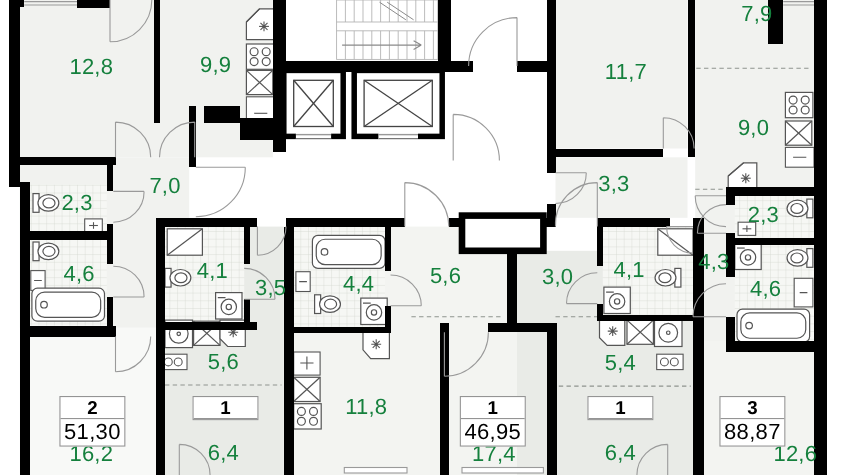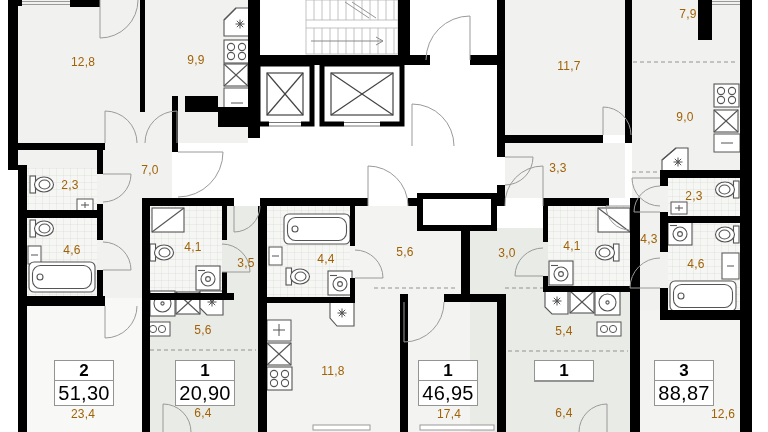--- a/index.html
+++ b/index.html
@@ -1,19 +1,19 @@
 <!DOCTYPE html>
 <html><head>
 <meta charset="utf-8">
 <style>
   html,body{margin:0;padding:0;background:#fff}
   .plan{position:relative;width:768px;height:432px;background:#fff;overflow:hidden;
         font-family:"Liberation Sans",sans-serif}
   .plan svg{position:absolute;left:0;top:0}
-  .rl{position:absolute;transform:translate(-50%,-50%);font-size:12px;color:#a16207;
+  .rl{position:absolute;transform:translate(-50%,-50%);font-size:20px;color:#15803d;
       white-space:nowrap;letter-spacing:.2px}
   .stamp{position:absolute;width:60px;background:#fff;border:1px solid #949494;
          text-align:center;box-sizing:border-box}
   .stamp .t{font-weight:bold;font-size:17px;line-height:19px;border-bottom:1px solid #949494;color:#000}
   .stamp .a{font-weight:normal;font-size:20px;line-height:24px;color:#000;letter-spacing:.3px}
 </style>
 </head>
 <body>
 
 <div class="plan">
@@ -333,21 +333,21 @@
     <path d="M163,404 A28,28 0 0 1 191,432 M163,432 L163,404"></path>
     <path d="M607,404 A28,28 0 0 0 579,432 M607,432 L607,404"></path>
   </g>
 </svg>
 
 <span class="rl" style="left:83px;top:62px">12,8</span>
 <span class="rl" style="left:196px;top:60px">9,9</span>
 <span class="rl" style="left:150px;top:170px">7,0</span>
 <span class="rl" style="left:70px;top:185px">2,3</span>
 <span class="rl" style="left:72px;top:250px">4,6</span>
-<span class="rl" style="left:83px;top:414px">23,4</span>
+<span class="rl" style="left:83px;top:414px">16,2</span>
 
 <span class="rl" style="left:193px;top:247px">4,1</span>
 <span class="rl" style="left:246px;top:263px">3,5</span>
 <span class="rl" style="left:203px;top:330px">5,6</span>
 <span class="rl" style="left:203px;top:413px">6,4</span>
 
 <span class="rl" style="left:326px;top:259px">4,4</span>
 <span class="rl" style="left:405px;top:252px">5,6</span>
 <span class="rl" style="left:333px;top:371px">11,8</span>
 <span class="rl" style="left:449px;top:414px">17,4</span>
@@ -365,21 +365,20 @@
 <span class="rl" style="left:649px;top:239px">4,3</span>
 <span class="rl" style="left:696px;top:264px">4,6</span>
 <span class="rl" style="left:723px;top:414px">12,6</span>
 
 <div class="stamp" style="left:54px;top:360px">
   <div class="t">2</div>
   <div class="a">51,30</div>
 </div>
 <div class="stamp" style="left:175px;top:360px">
   <div class="t">1</div>
-  <div class="a">20,90</div>
 </div>
 <div class="stamp" style="left:418px;top:360px">
   <div class="t">1</div>
   <div class="a">46,95</div>
 </div>
 <div class="stamp" style="left:534px;top:360px">
   <div class="t">1</div>
 </div>
 <div class="stamp" style="left:654px;top:360px">
   <div class="t">3</div>

